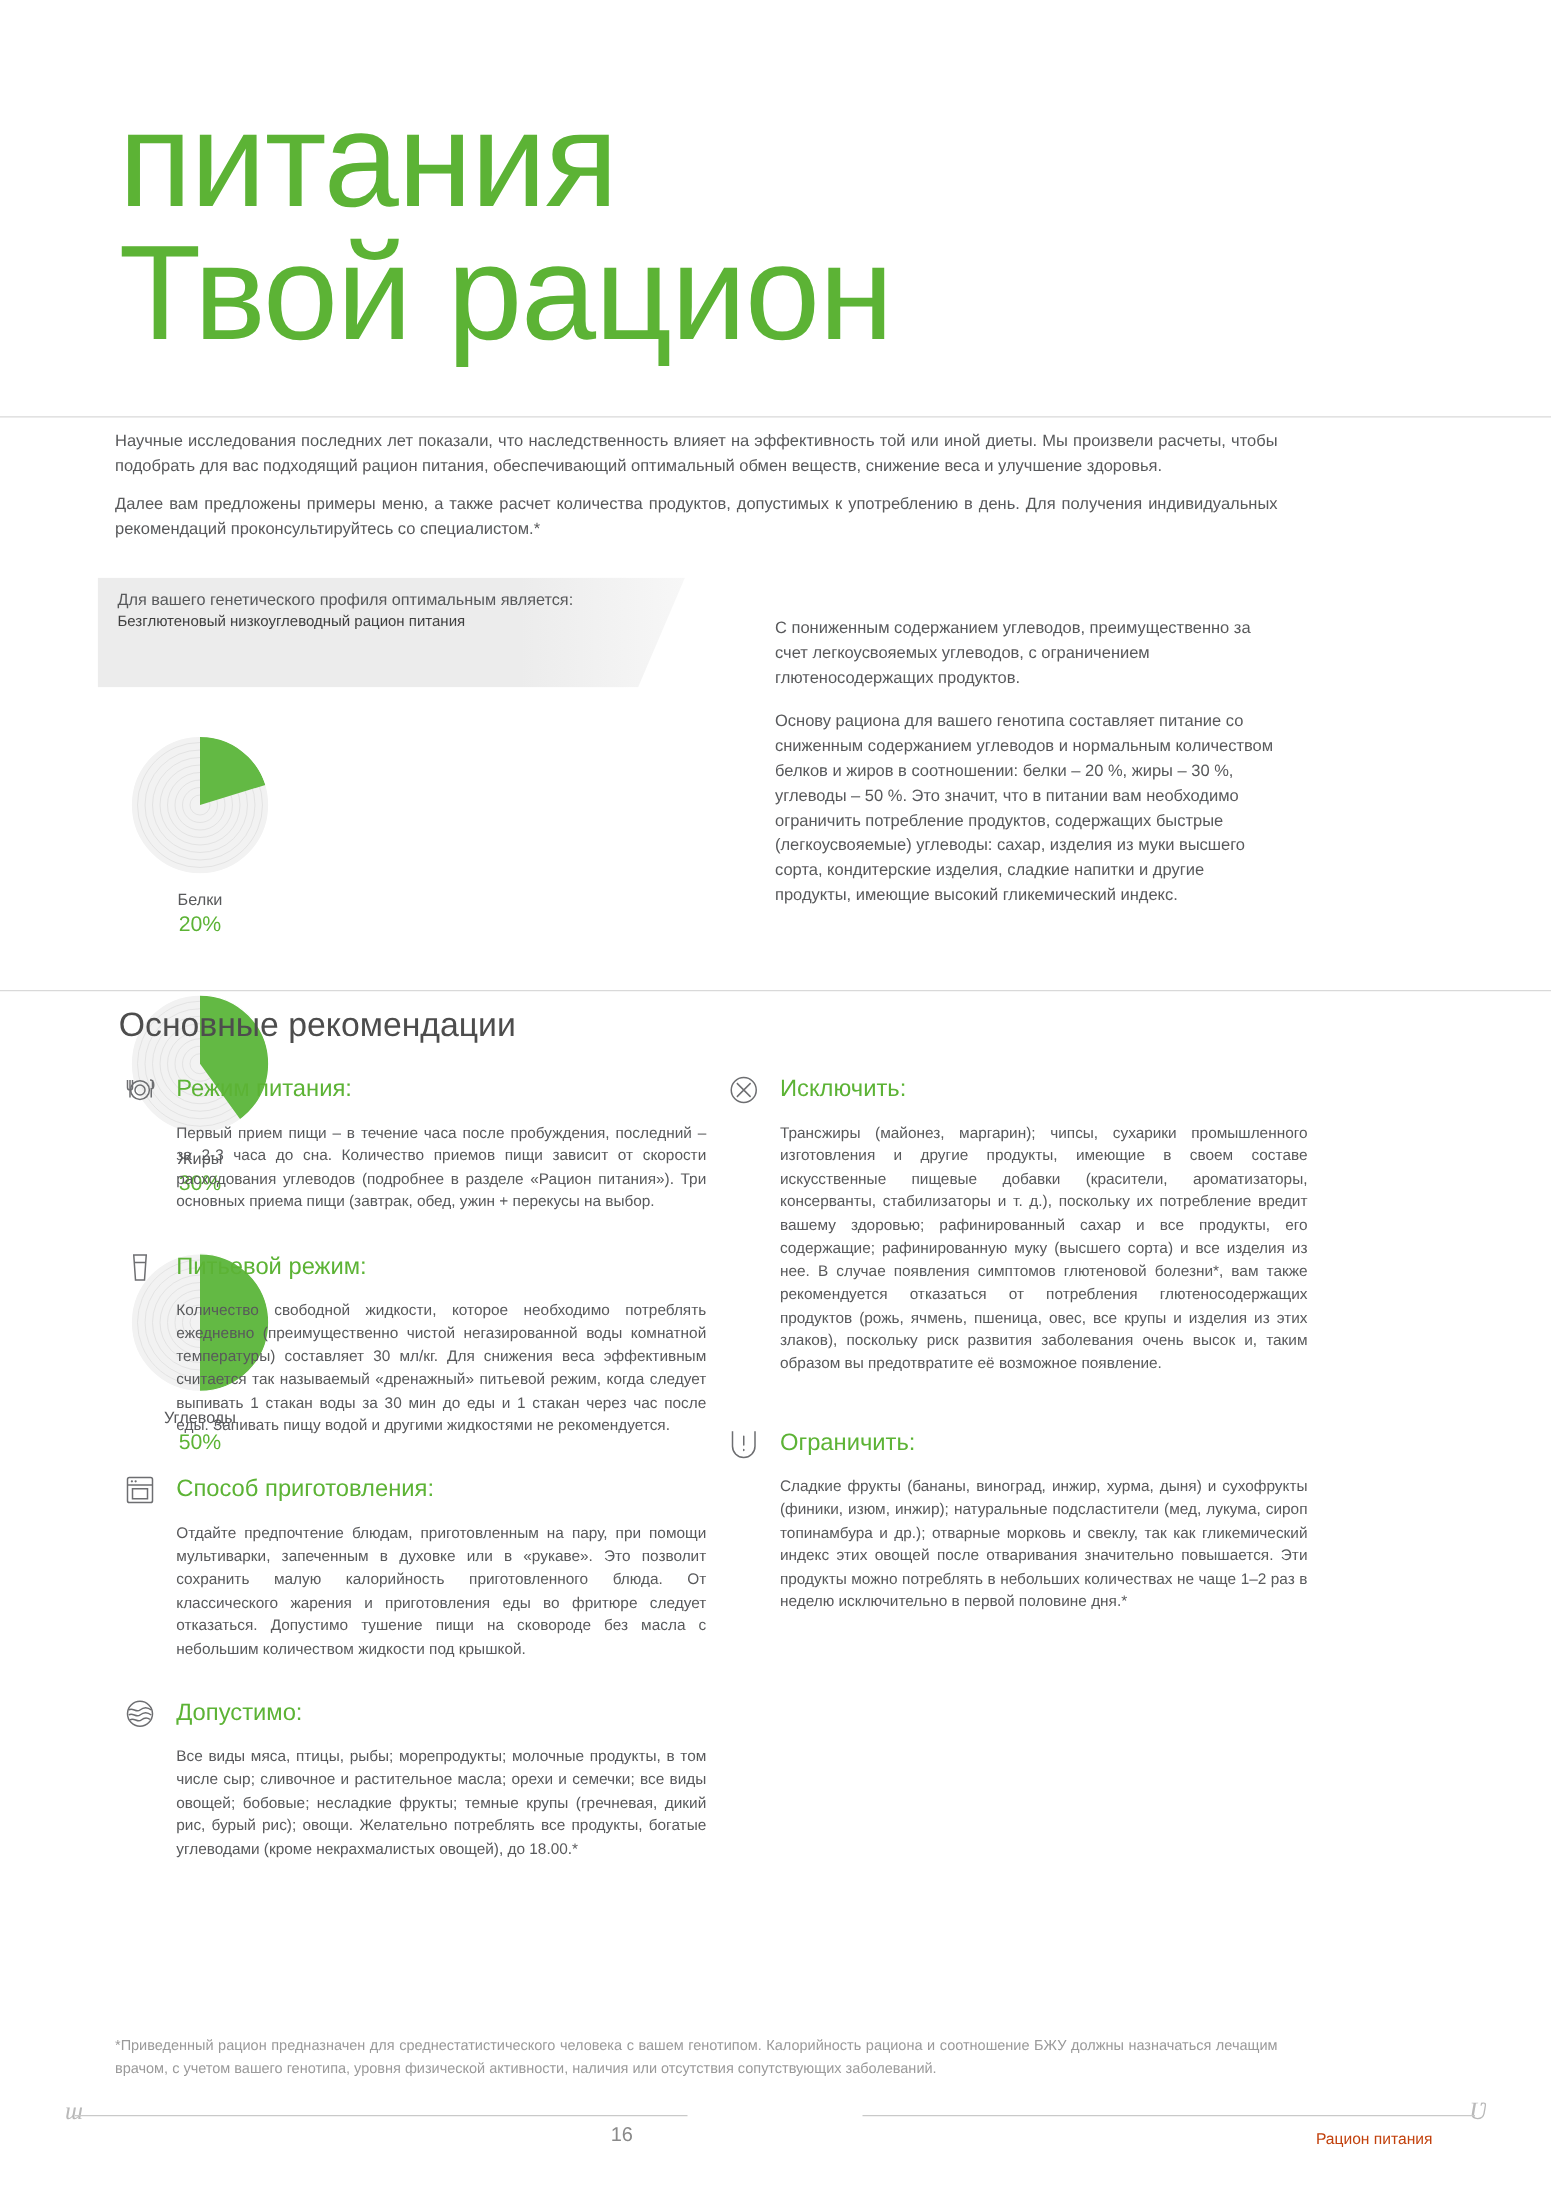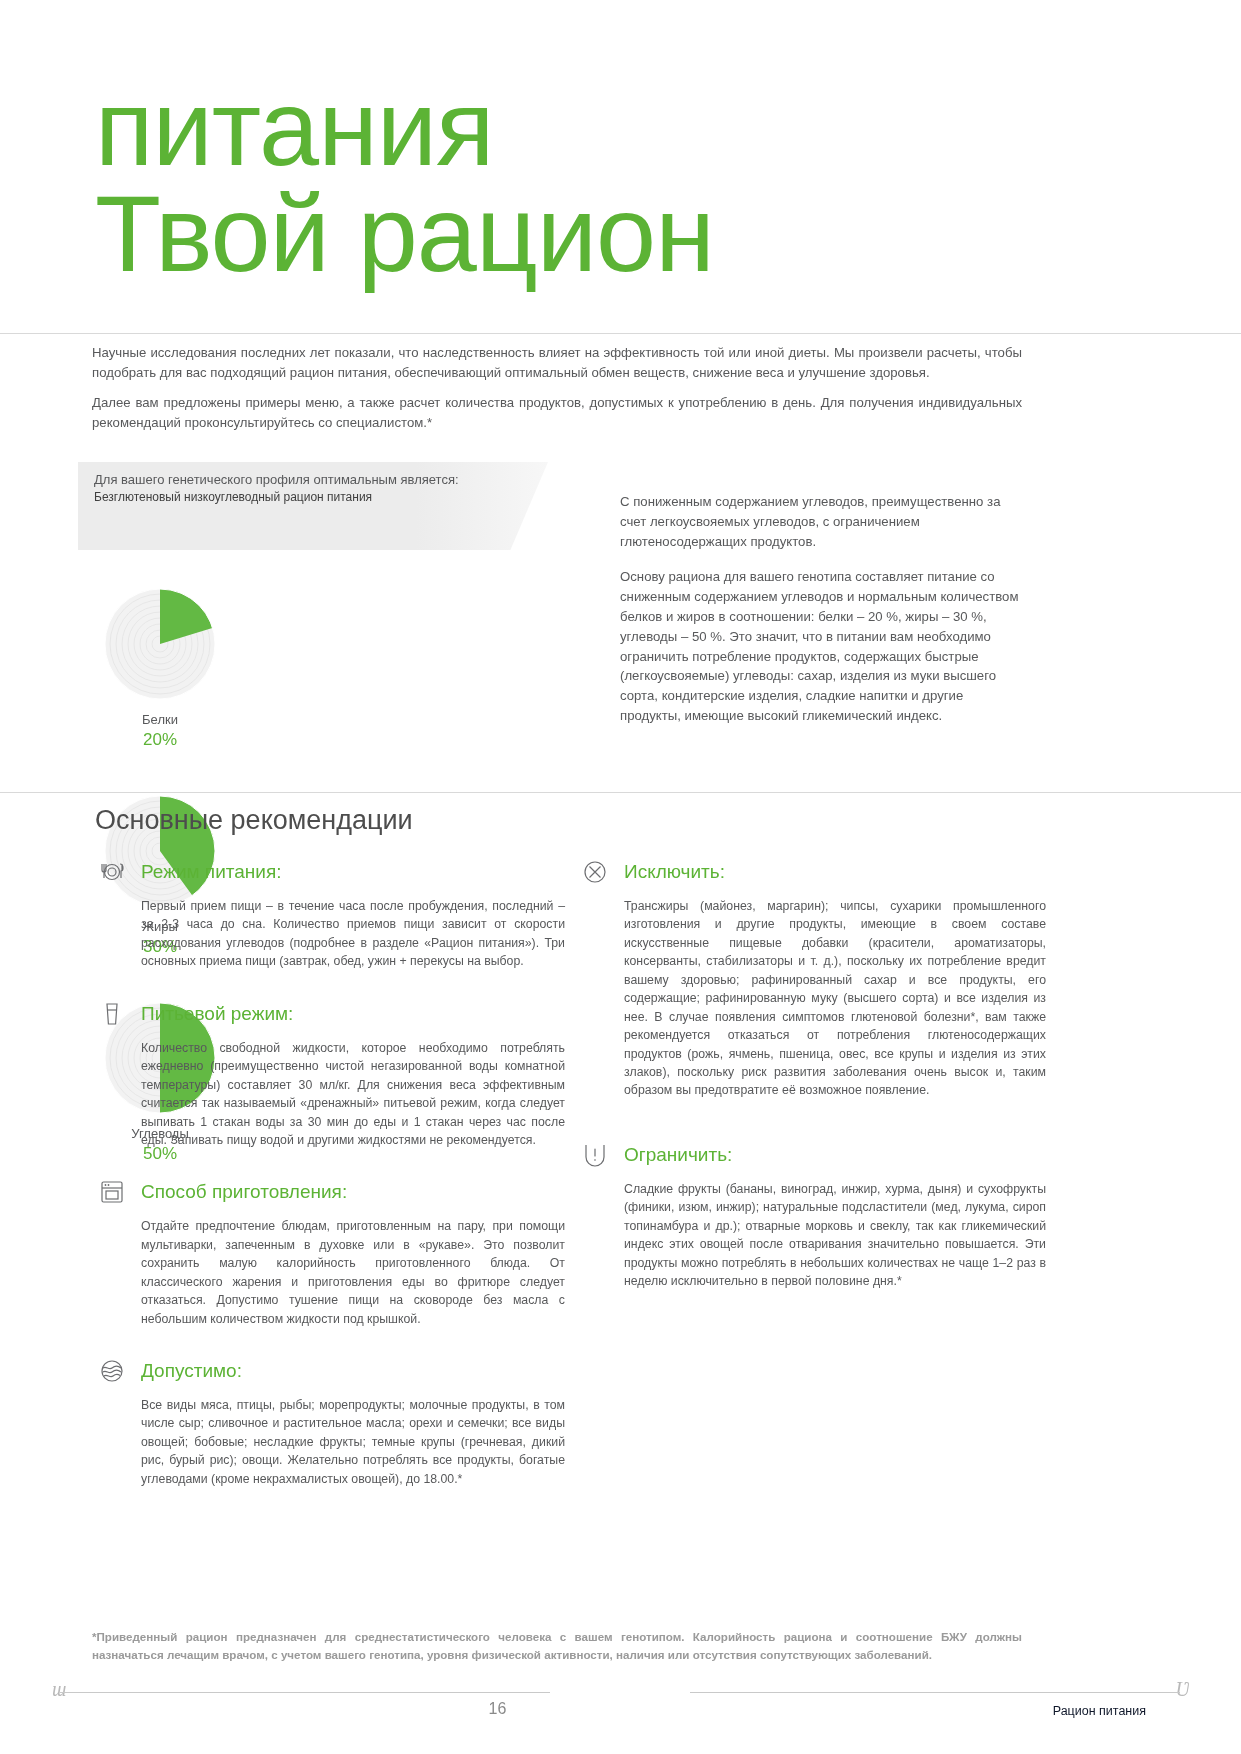--- a/index.html
+++ b/index.html
@@ -139,40 +139,39 @@
 
   
   .footnote {
     position:absolute;
     left:92px; top:1628px;
     width:930px;
     font-size:11.6px;
     line-height:1.55;
     color:#9a9a9a;
     text-align:justify;
-    font-weight:bold;
   }
 
   
   .footer-rule-left {
     position:absolute; left:60px; top:1692px;
     width:490px; height:1px; background:#c9c9c9;
   }
   .footer-rule-right {
     position:absolute; left:690px; top:1692px;
     width:490px; height:1px; background:#c9c9c9;
   }
   .footer-page {
     position:absolute; left:0; top:1700px; width:995px;
     text-align:center;
     font-size:16px; color:#8a8a8a;
   }
   .footer-section {
     position:absolute; right:95px; top:1704px;
-    font-size:12.5px; color:#0f172a;
+    font-size:12.5px; color:#c2410c;
   }
   .mark-left {
     position:absolute; left:52px; top:1678px;
     font-size:20px; color:#b9b9b9;
     font-family:"Liberation Serif", serif;
     font-style:italic;
   }
   .mark-right {
     position:absolute; right:52px; top:1678px;
     font-size:20px; color:#b9b9b9;

